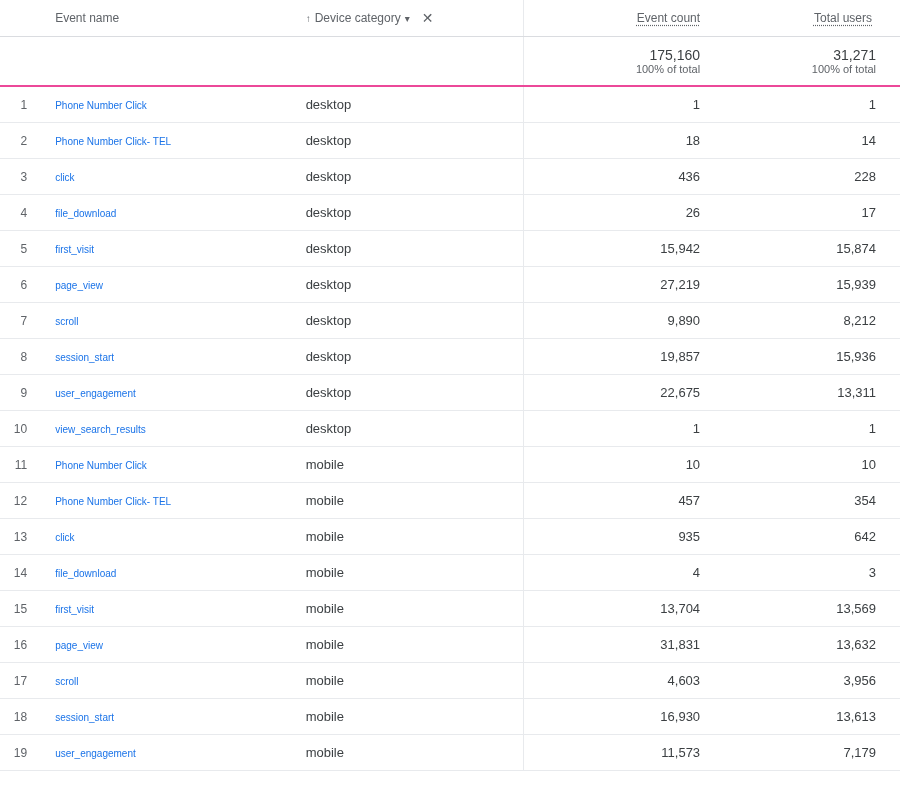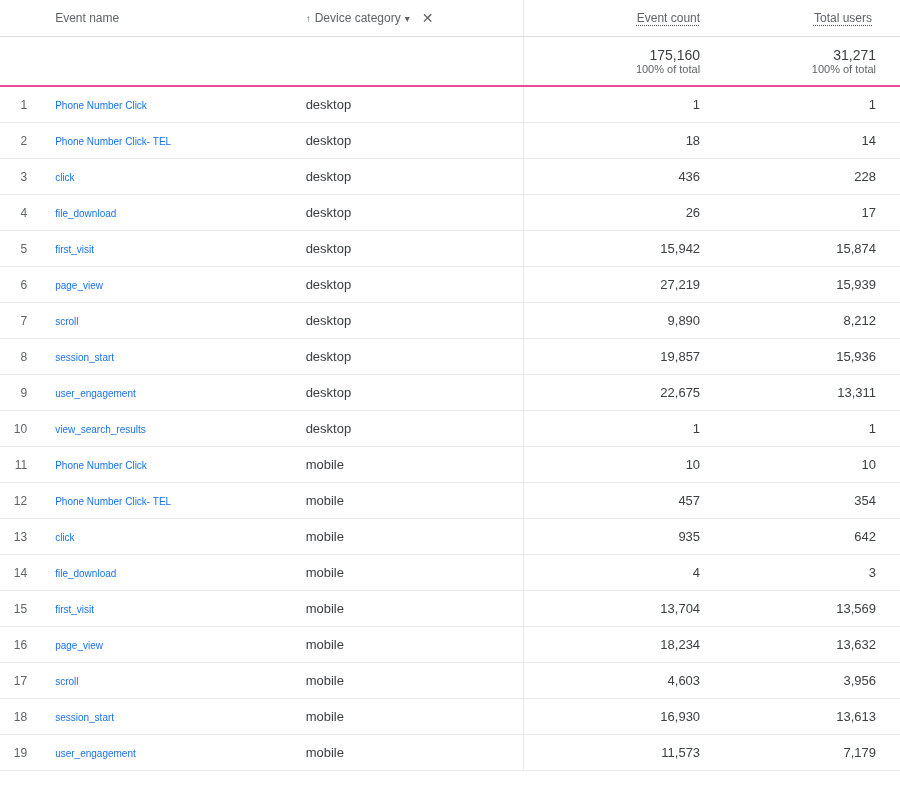--- a/index.html
+++ b/index.html
@@ -369,21 +369,21 @@
     </tr>
         <tr>
       <td class="col-num">16</td>
       <td class="col-event">
         <a href="#" class="event-link">page_view</a>
       </td>
       <td class="col-device">
         <span class="device-text">mobile</span>
       </td>
       <td class="divider-col"></td>
-      <td class="number-cell">18,234</td>
+      <td class="number-cell">31,831</td>
       <td class="number-cell-users">13,632</td>
     </tr>
         <tr>
       <td class="col-num">17</td>
       <td class="col-event">
         <a href="#" class="event-link">scroll</a>
       </td>
       <td class="col-device">
         <span class="device-text">mobile</span>
       </td>

